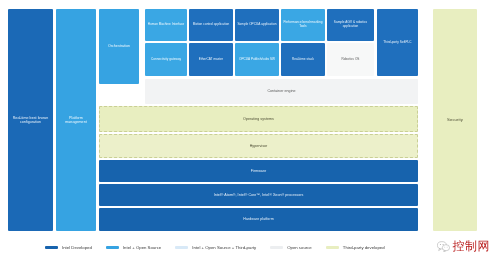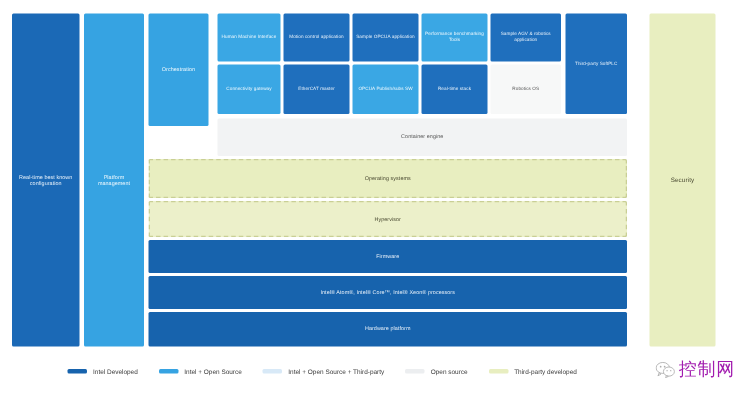--- a/index.html
+++ b/index.html
@@ -80,21 +80,21 @@
     display: flex;
     align-items: center;
     gap: 3px;
   }
   #wechat-icon {
     width: 13px; height: 11px;
     opacity: .55;
   }
   #wm-text {
     font-size: 12px;
-    color: #a21caf;
+    color: #b91c1c;
     font-family: "DejaVu Sans", sans-serif;
     letter-spacing: .5px;
     text-align: center;
   }
 </style>
 </head>
 <body>
 
 <div id="stage">
 

